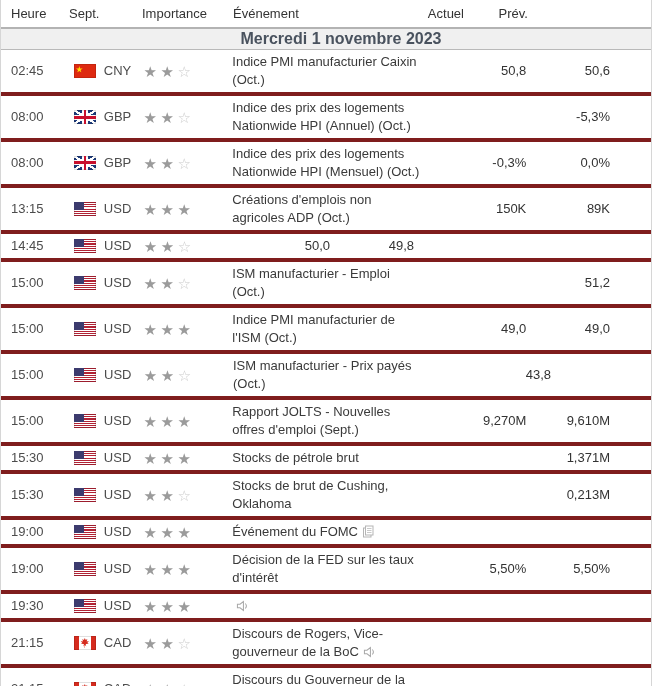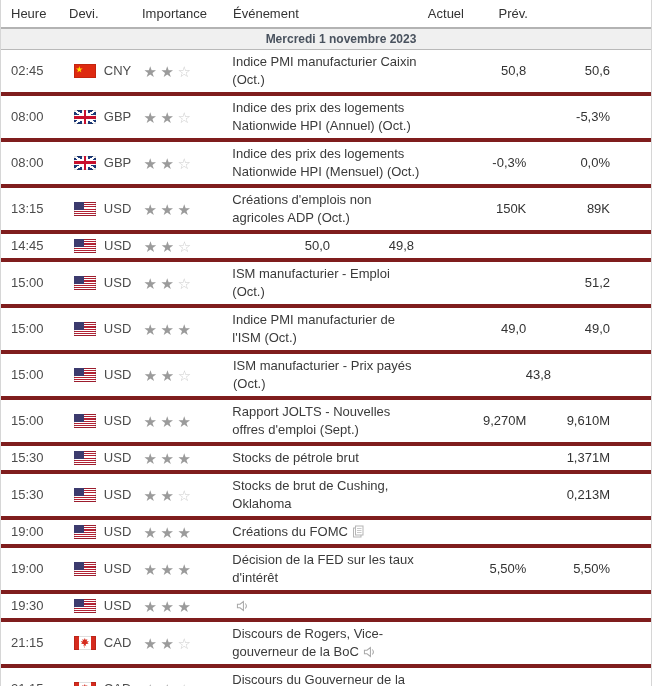--- a/index.html
+++ b/index.html
@@ -10,21 +10,21 @@
 
   
   .thead { display: flex; height: 27px; align-items: center; background: #fff; }
   .thead .c { font-weight: normal; color: #333; }
 
   
   .date-row {
     height: 23px; background: #f0f0f0;
     border-top: 2px solid #b3b3b3; border-bottom: 1px solid #b9b9b9;
     display: flex; align-items: center; justify-content: center;
-    font-weight: bold; color: #49525e; font-size: 12px; padding-left: 30px;
+    font-weight: bold; color: #49525e; font-size: 16px; padding-left: 30px;
   }
 
   
   .row { display: flex; border-bottom: 4px solid #7f1d1d; min-height: 28px; background: #fff; }
   .c { display: flex; align-items: center; padding-top: 3px; padding-bottom: 3px; line-height: 18px; }
 
   .c-time     { width: 60px;  padding-left: 10px; color: #4c4c4c; }
   .c-cur      { width: 76px;  padding-left: 13px; color: #4c4c4c; }
   .c-imp      { width: 92px;  padding-left: 5px; }
   .c-event    { width: 198px; padding-left: 4px; }
@@ -67,21 +67,21 @@
   
   .evt-icon { margin-left: 4px; vertical-align: -2px; }
 </style>
 </head>
 <body>
 
 <div class="calendar">
 
   <div class="thead">
     <div class="c c-time">Heure</div>
-    <div class="c c-cur">Devi.</div>
+    <div class="c c-cur">Sept.</div>
     <div class="c c-imp">Importance</div>
     <div class="c c-event">Événement</div>
     <div class="c c-actual">Actuel</div>
     <div class="c c-forecast">Prév.</div>
   </div>
 
   <div class="date-row">
     <span>Mercredi 1 novembre 2023</span>
   </div>
 
@@ -405,21 +405,21 @@
       <span class="flag flag-us"></span>
       <span class="cur-code">USD</span>
     </div>
     <div class="c c-imp">
       <span class="star on">★</span>
       <span class="star on">★</span>
       <span class="star on">★</span>
     </div>
     <div class="c c-event">
       <span class="event-text">
-        <span>Créations du FOMC</span><svg class="evt-icon" width="12" height="13" viewBox="0 0 12 13">
+        <span>Événement du FOMC</span><svg class="evt-icon" width="12" height="13" viewBox="0 0 12 13">
           <rect x="1.5" y="3" width="7.5" height="9" fill="#fff" stroke="#b5b5b5"></rect>
           <rect x="3.5" y="1" width="7.5" height="9" fill="#fff" stroke="#b5b5b5"></rect>
           <path d="M5 3.5h4.5M5 5.5h4.5M5 7.5h4.5" stroke="#c9c9c9" fill="none"></path>
         </svg>
       </span>
     </div>
     <div class="c c-actual">
       <span></span>
     </div>
     <div class="c c-forecast">

